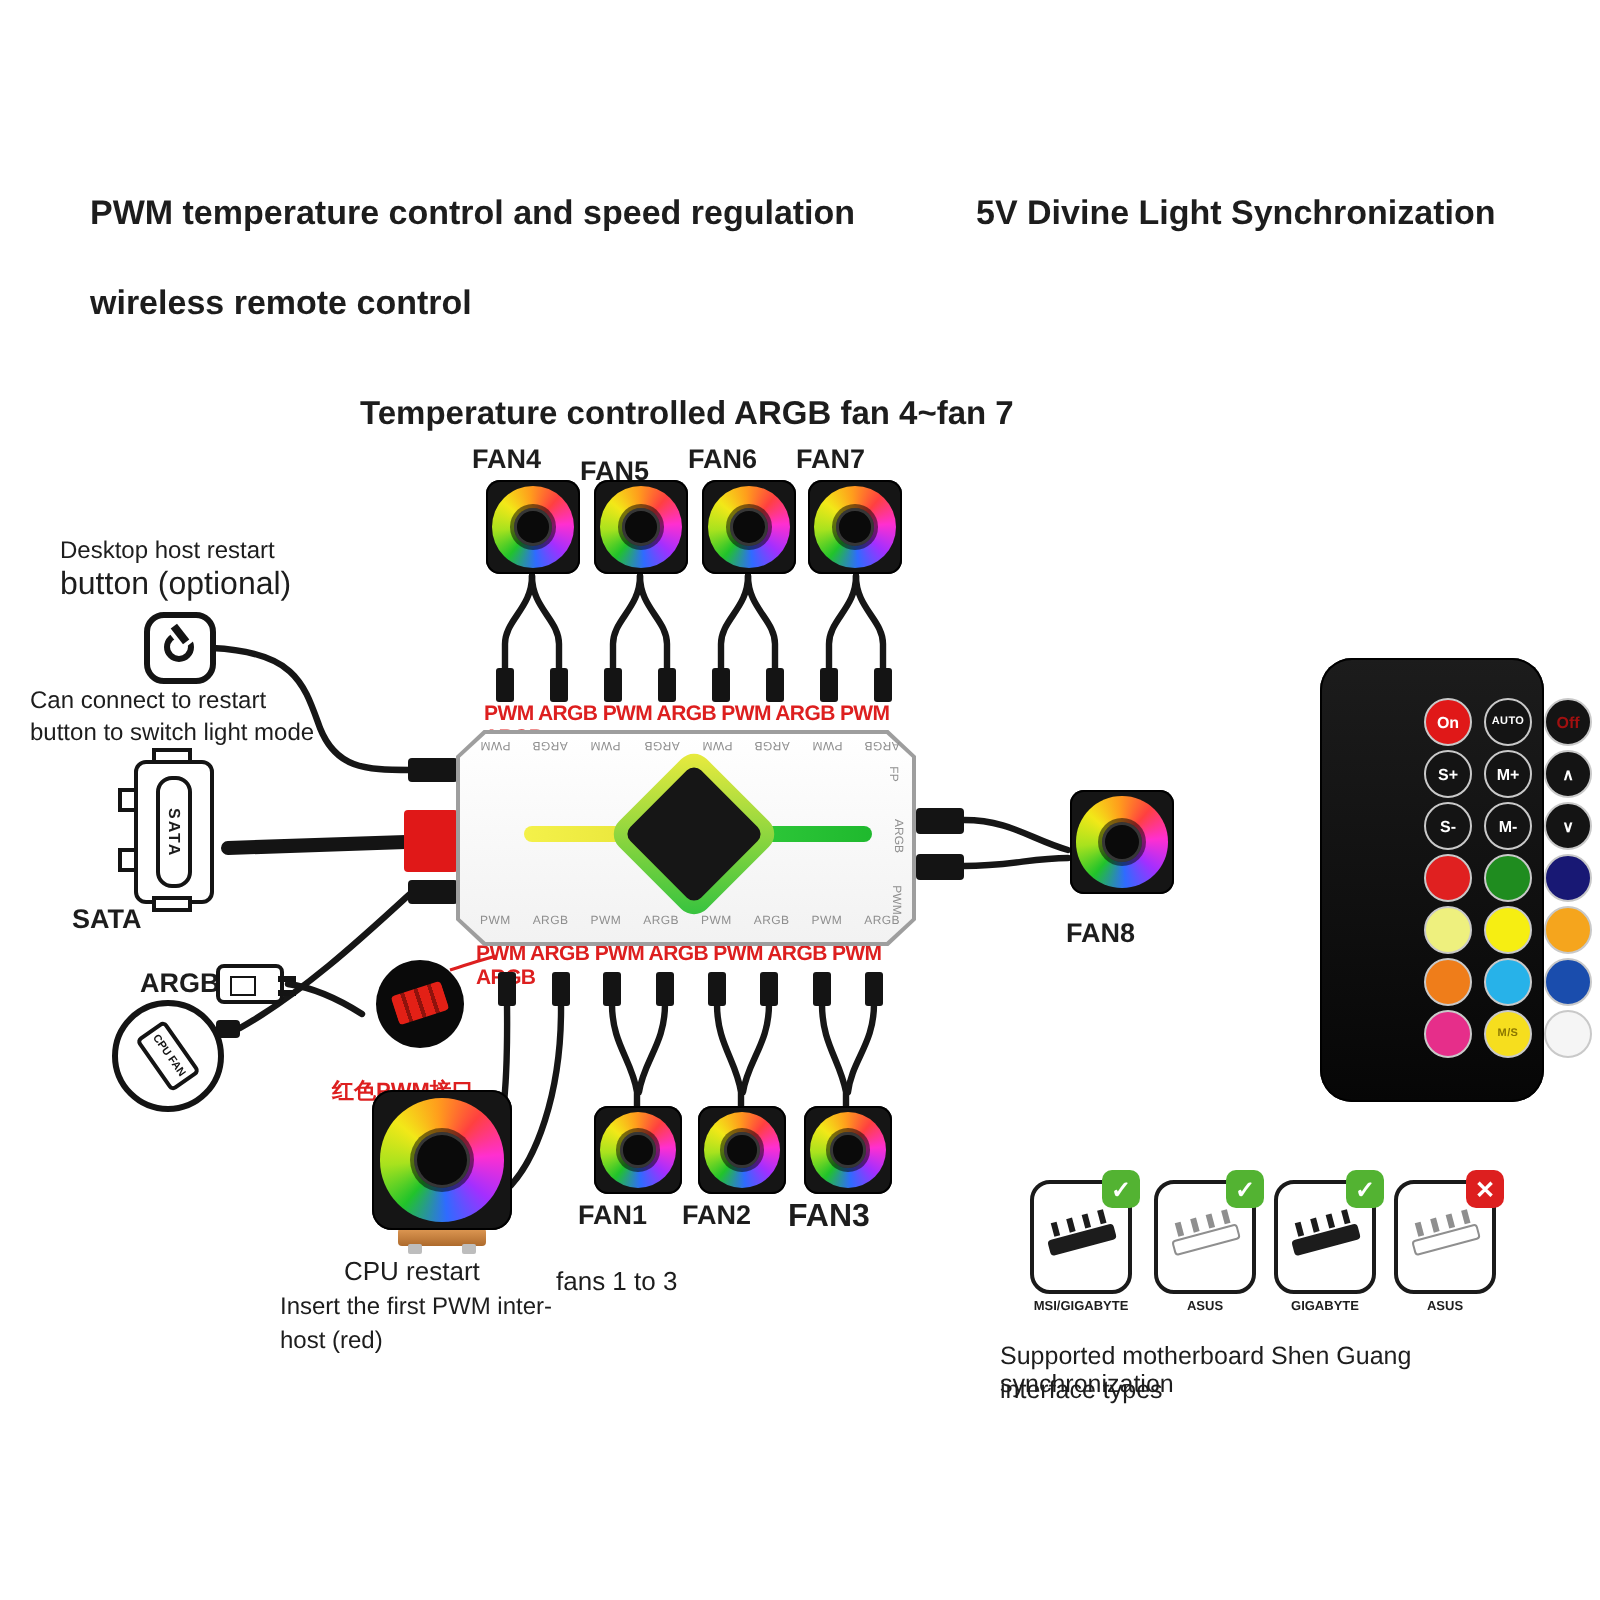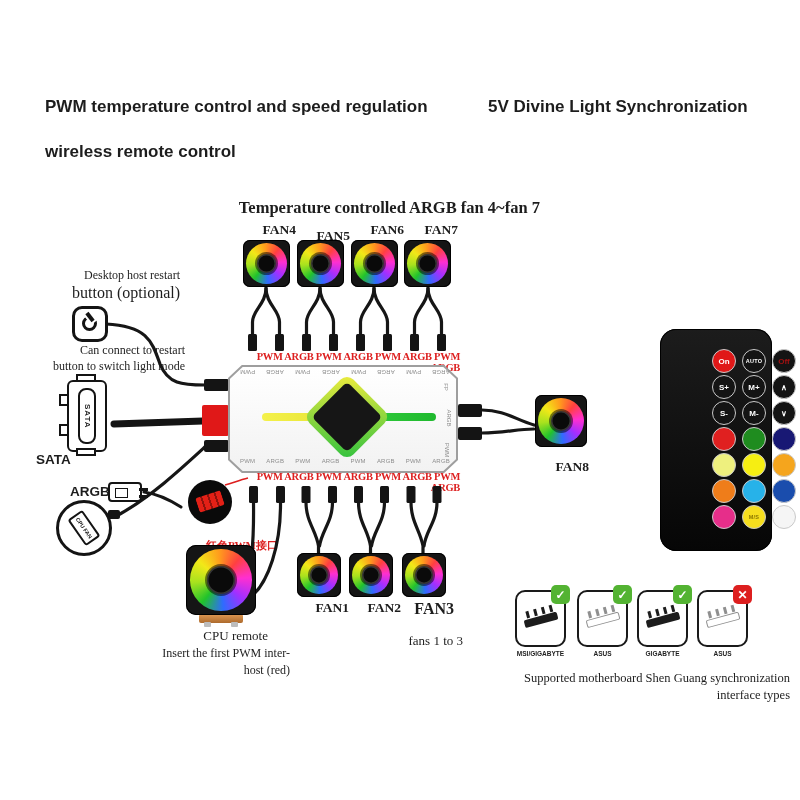--- a/index.html
+++ b/index.html
@@ -1,20 +1,20 @@
 <!DOCTYPE html>
 <html><head>
 <meta charset="utf-8">
 <style>
   html,body{margin:0;padding:0;background:#fff;}
   .stage{position:relative;width:800px;height:800px;background:#ffffff;overflow:hidden;
          font-family:"Liberation Sans", sans-serif;color:#1d1d1d;}
   .abs{position:absolute;}
   .txt{position:absolute;white-space:nowrap;}
-  .ctr{text-align:right;white-space:normal;font-family:Liberation Serif, serif;}
+  .ctr{text-align:left;white-space:normal;}
   .bold{font-weight:bold;}
   .red{color:#dd1f1f;}
   svg.cables{position:absolute;left:0;top:0;z-index:1;}
   .comp{position:absolute;z-index:2;}
   
   .fan{position:absolute;z-index:2;background:#151515;border-radius:7px;box-shadow:inset 0 0 0 1px #000;}
   .fan .ring{position:absolute;inset:6%;border-radius:50%;
     background:conic-gradient(from 220deg,#21c32b,#a8e21e,#f2e818,#ff9e1c,#ff4040,#ff2fd0,#a32fff,#2f6bff,#21c32b);}
   .fan .hubc{position:absolute;inset:30%;border-radius:50%;background:#0a0a0a;
     box-shadow:0 0 0 2px rgba(0,0,0,.5), inset 0 0 0 1.5px rgba(255,255,255,.18);}
@@ -260,21 +260,21 @@
 
   <div class="comp" style="left:186px;top:545px;width:70px;height:84px;">
     <div class="fan" style="left:0;top:0;width:70px;height:70px;border-radius:10px;">
         <span class="ring"></span>
         <span class="hubc"></span>
       </div>
     <div class="cooler-base"></div>
     <div class="cooler-foot" style="left:18px;"></div>
     <div class="cooler-foot" style="left:45px;"></div>
   </div>
-  <div class="txt ctr" style="left:172px;top:628px;width:96px;font-size:13px;">CPU remote</div>
+  <div class="txt ctr" style="left:172px;top:628px;width:96px;font-size:13px;">CPU restart</div>
   <div class="txt ctr" style="left:140px;top:646px;width:150px;font-size:12px;">Insert the first PWM inter-</div>
   <div class="txt ctr" style="left:140px;top:663px;width:150px;font-size:12px;">host (red)</div>
 
   <div class="fan" style="left:297px;top:553px;width:44px;height:44px;">
       <span class="ring"></span>
       <span class="hubc"></span>
     </div>
   <div class="fan" style="left:349px;top:553px;width:44px;height:44px;">
       <span class="ring"></span>
       <span class="hubc"></span>

